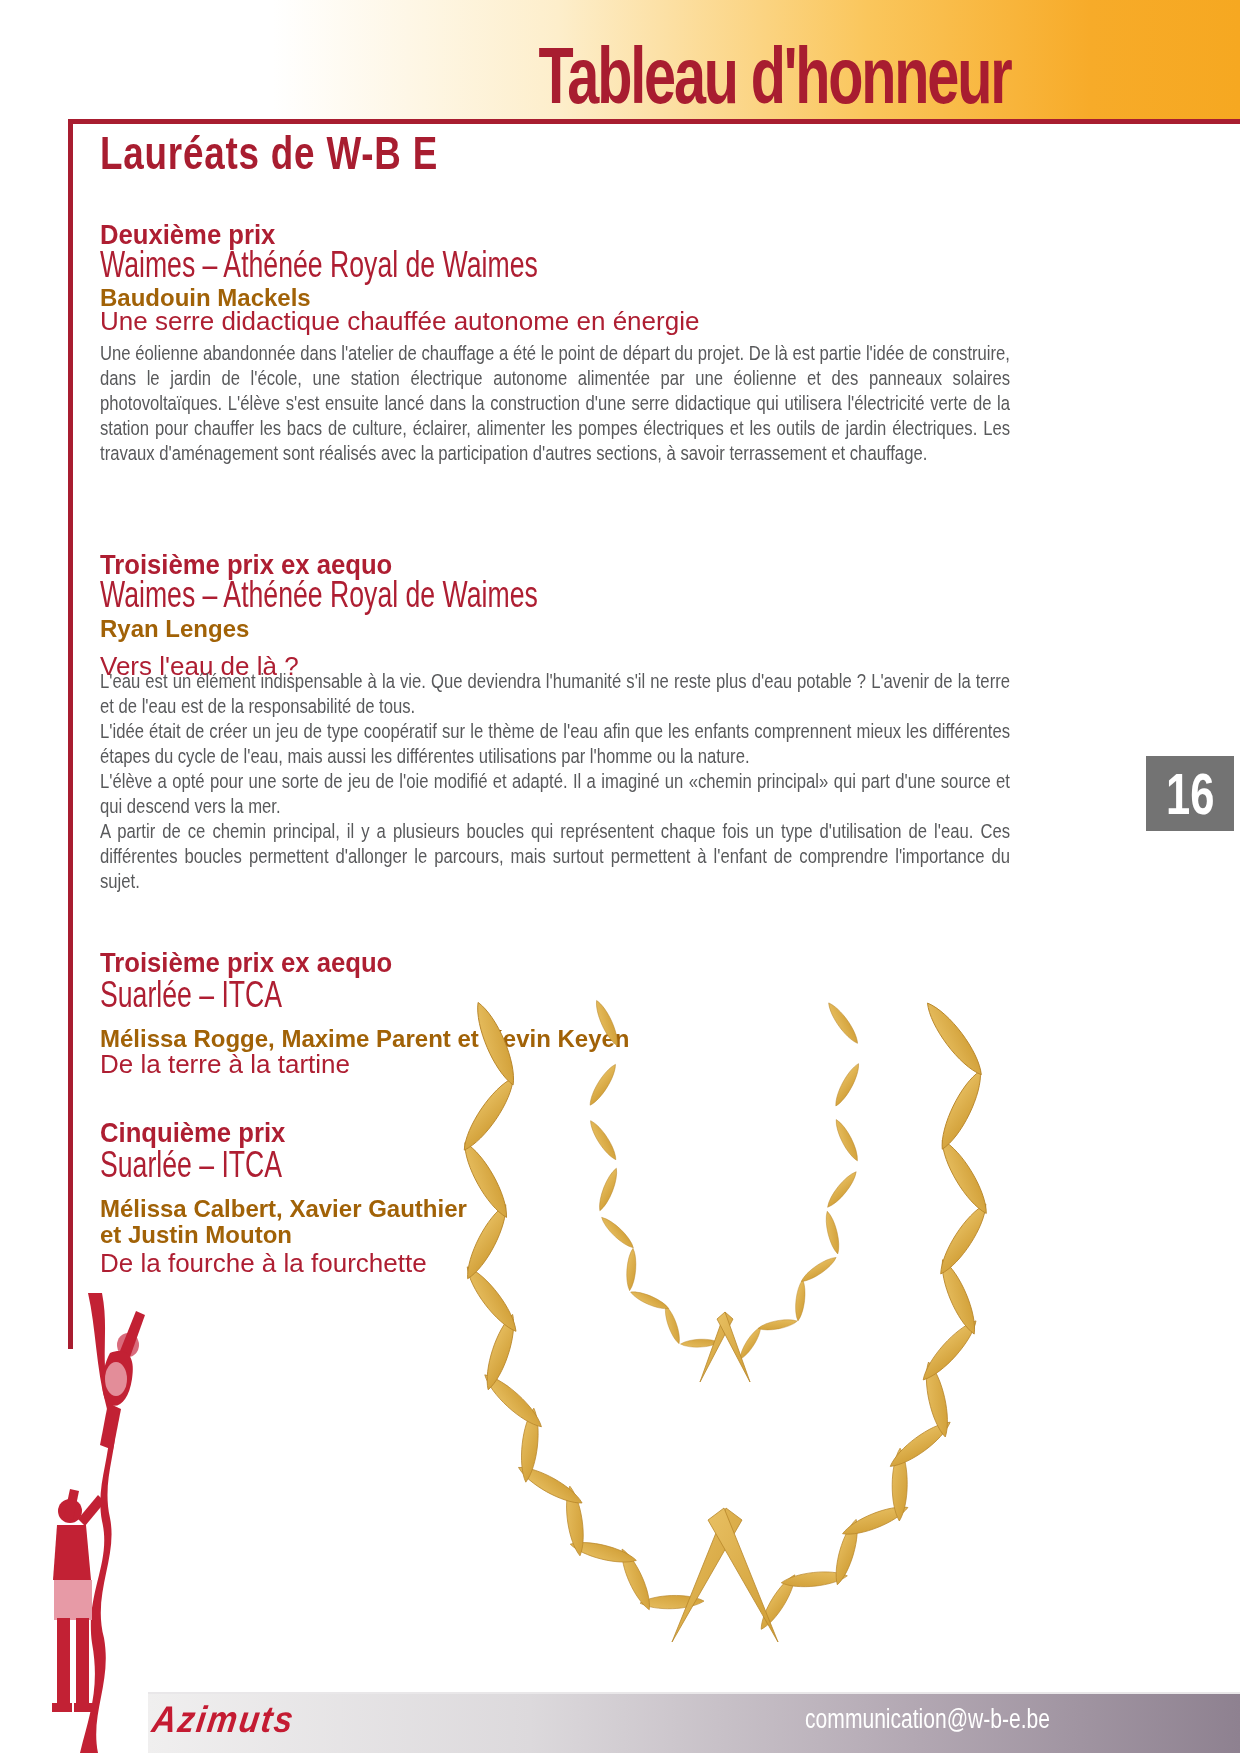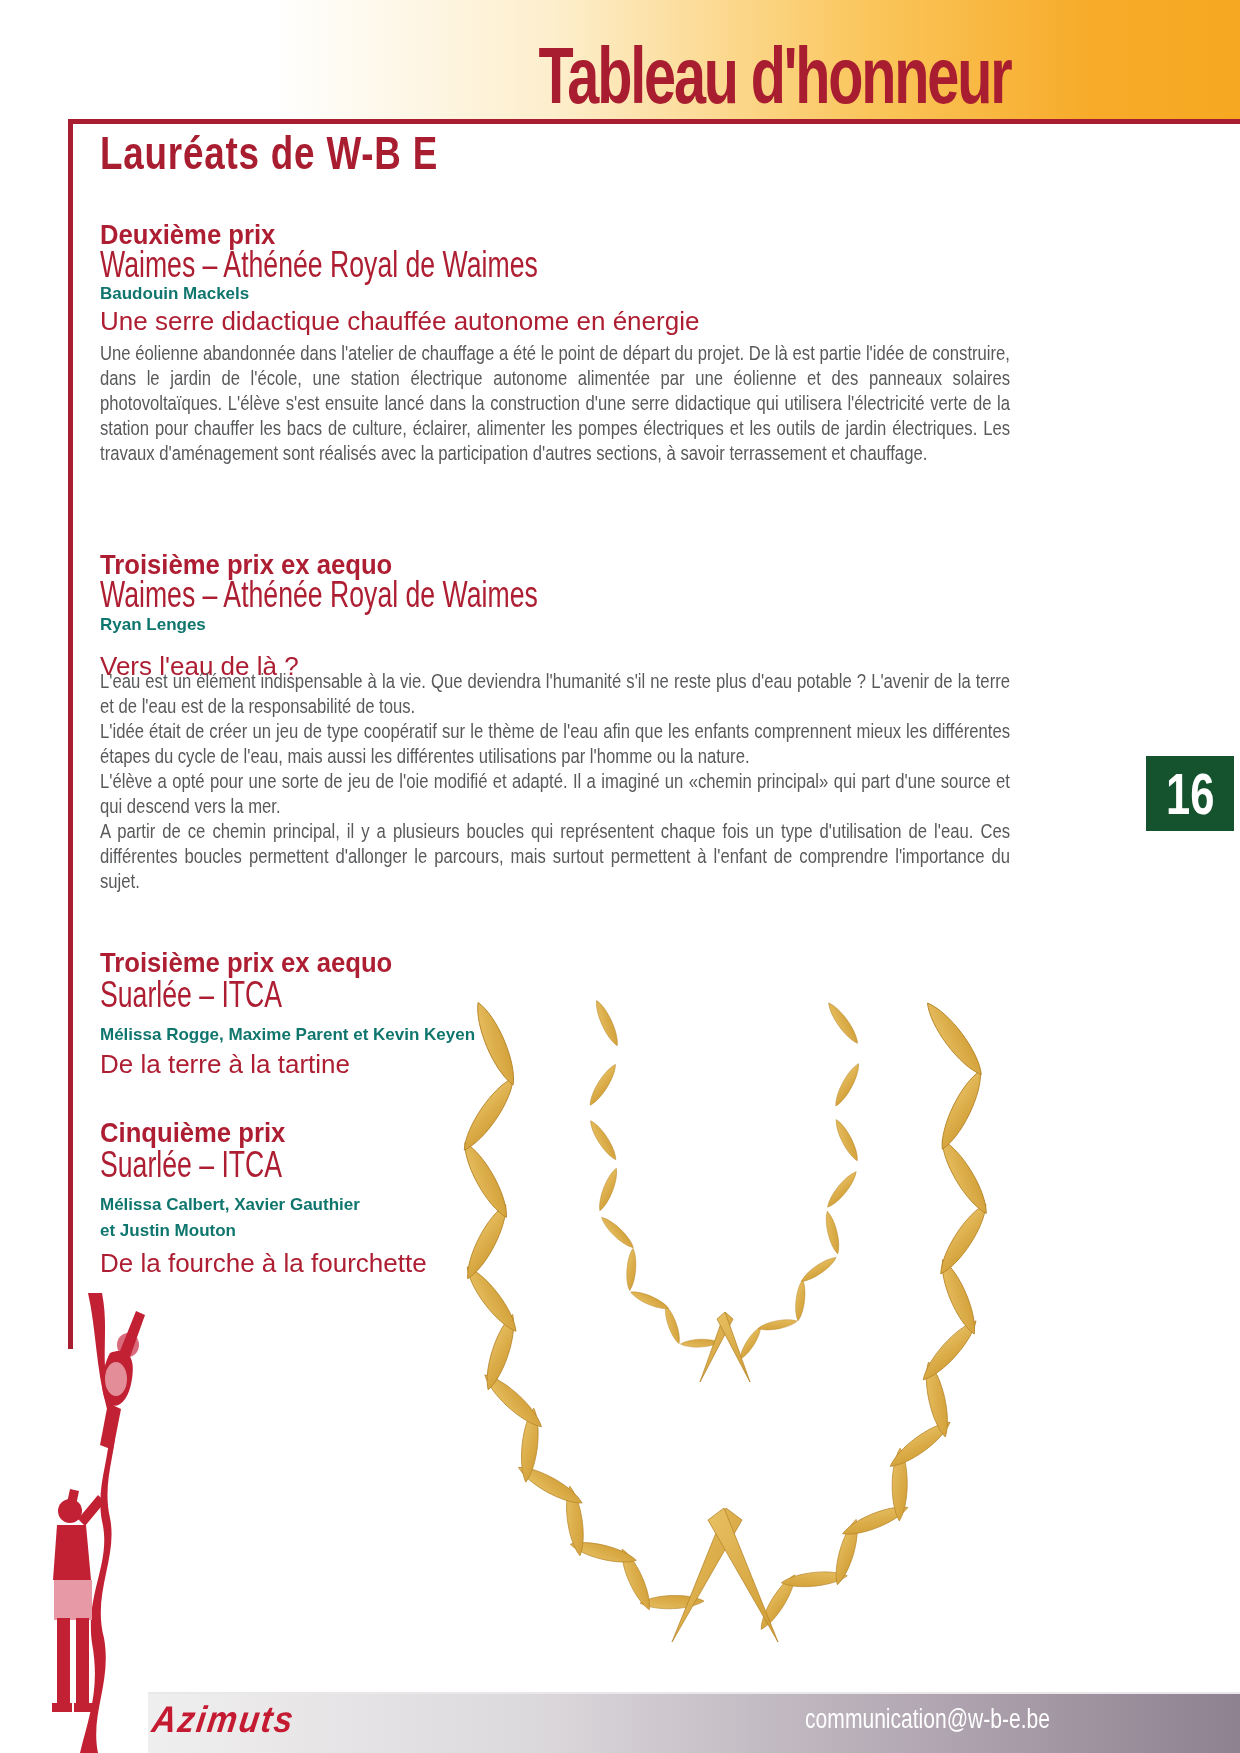--- a/index.html
+++ b/index.html
@@ -12,27 +12,27 @@
   .left-rule{position:absolute;left:68px;top:119px;width:5px;height:1230px;background:#a81d30;}
   .header-title{position:absolute;right:230px;top:36px;color:#a81d30;font-size:80px;font-weight:700;
     letter-spacing:-3px;white-space:nowrap;transform:scaleX(.72);transform-origin:right top;line-height:1;}
   
   .page-title{position:absolute;left:100px;top:130px;color:#a81d30;font-size:46px;font-weight:700;
     letter-spacing:1px;white-space:nowrap;transform:scaleX(.8);transform-origin:left top;line-height:1;}
   .prize{position:absolute;left:100px;color:#ae1e32;font-size:27px;font-weight:700;white-space:nowrap;
     transform:scaleX(.95);transform-origin:left top;line-height:1;}
   .school{position:absolute;left:100px;color:#ae1e32;font-size:37px;font-weight:400;white-space:nowrap;
     transform:scaleX(.72);transform-origin:left top;line-height:1;}
-  .author{position:absolute;left:100px;color:#0f766e;font-size:17px;font-weight:700;white-space:nowrap;line-height:1.1;}
+  .author{position:absolute;left:100px;color:#a16207;font-size:24px;font-weight:700;white-space:nowrap;line-height:1.1;}
   .ptitle{position:absolute;left:100px;color:#ae1e32;font-size:26px;font-weight:400;white-space:nowrap;line-height:1;}
   .body-text{position:absolute;left:100px;width:1120px;color:#58595b;font-size:20.5px;line-height:25px;
     text-align:justify;transform:scaleX(.8125);transform-origin:left top;}
   .body-text p{margin:0;}
   
-  .page-num{position:absolute;left:1146px;top:756px;width:88px;height:75px;background:#14532d;
+  .page-num{position:absolute;left:1146px;top:756px;width:88px;height:75px;background:#737373;
     display:flex;align-items:center;justify-content:center;}
   .page-num span{color:#ffffff;font-size:58px;font-weight:700;transform:scaleX(.75);line-height:1;}
   
   .footer-bar{position:absolute;left:148px;right:0;top:1692px;height:61px;
     background:linear-gradient(to right,#f0efef 0%,#dcd9dc 35%,#b3a8b3 70%,#8e8190 100%);
     border-top:2px solid #e9e7e9;box-sizing:border-box;z-index:2;}
   .footer-logo{position:absolute;left:155px;top:1701px;color:#c41b32;font-size:37px;font-weight:700;
     font-style:italic;letter-spacing:2px;transform:skewX(-8deg) scaleX(.9);transform-origin:left top;z-index:4;line-height:1;}
   .footer-email{position:absolute;right:190px;top:1706px;color:#ffffff;font-size:27px;font-weight:400;
     white-space:nowrap;transform:scaleX(.78);transform-origin:right top;z-index:4;line-height:1;}

